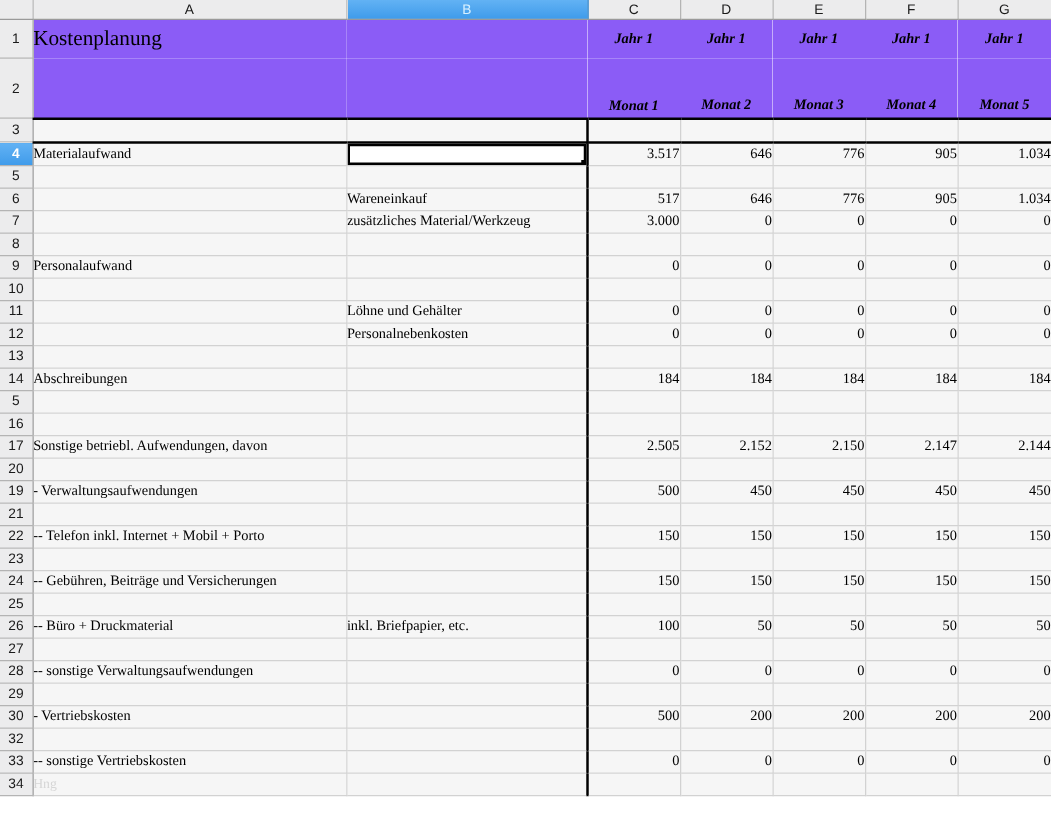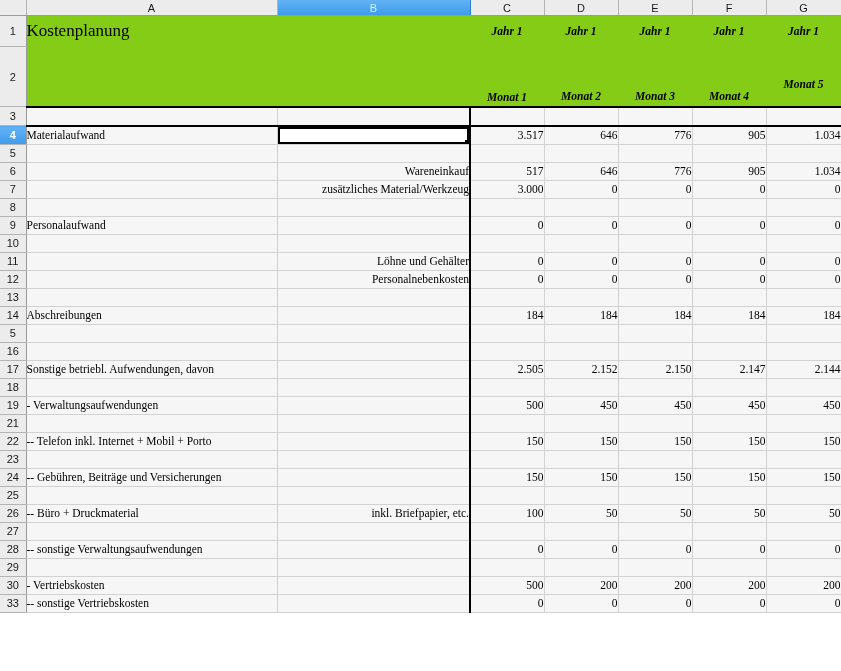--- a/index.html
+++ b/index.html
@@ -80,28 +80,28 @@
   
   td.cell {
     border-right: 1px solid #d2d2d2;
     border-bottom: 1px solid #d2d2d2;
     background: #f6f6f6;
     height: 17px;
     vertical-align: middle;
     padding: 0 3px;
   }
   td.a  { text-align: left; }
-  td.b  { text-align: right; }
+  td.b  { text-align: left; }
   td.num { text-align: right; padding-right: 5px; }
 
   td.bold { font-weight: bold; }
 
   
   td.band {
-    background: #84cc16;
+    background: #8b5cf6;
     border-right: none;
     border-bottom: none;
   }
   td.band.hdr {
     text-align: center;
     font-weight: bold;
     vertical-align: middle;
     font-style: italic;
   }
   td.title {
@@ -188,21 +188,21 @@
       </tr>
 
       <tr class="r2">
         <td class="rowhead">2</td>
         <td class="band edge-b-thick"></td>
         <td class="band edge-b-thick"></td>
         <td class="band hdr edge-b-thick" style="vertical-align:bottom;padding-bottom:3px">Monat 1</td>
         <td class="band hdr edge-b-thick" style="vertical-align:bottom;padding-bottom:4px">Monat 2</td>
         <td class="band hdr edge-b-thick" style="vertical-align:bottom;padding-bottom:4px">Monat 3</td>
         <td class="band hdr edge-b-thick" style="vertical-align:bottom;padding-bottom:4px">Monat 4</td>
-        <td class="band hdr edge-b-thick" style="vertical-align:bottom;padding-bottom:16px">Monat 5</td>
+        <td class="band hdr edge-b-thick" style="vertical-align:bottom;padding-bottom:4px">Monat 5</td>
       </tr>
 
     <tr>
           <td class="rowhead">3</td>
           <td class="cell a edge-b-thick"></td>
           <td class="cell b edge-r-thick edge-b-thick"></td>
           <td class="cell num edge-b-thick"></td>
           <td class="cell num edge-b-thick"></td>
           <td class="cell num edge-b-thick"></td>
           <td class="cell num edge-b-thick"></td>
@@ -344,21 +344,21 @@
           <td class="rowhead">17</td>
           <td class="cell a bold">Sonstige betriebl. Aufwendungen, davon</td>
           <td class="cell b edge-r-thick bold"></td>
           <td class="cell num bold">2.505</td>
           <td class="cell num bold">2.152</td>
           <td class="cell num bold">2.150</td>
           <td class="cell num bold">2.147</td>
           <td class="cell num bold">2.144</td>
         </tr>
         <tr>
-          <td class="rowhead">18</td>
+          <td class="rowhead">20</td>
           <td class="cell a"></td>
           <td class="cell b edge-r-thick"></td>
           <td class="cell num"></td>
           <td class="cell num"></td>
           <td class="cell num"></td>
           <td class="cell num"></td>
           <td class="cell num"></td>
         </tr>
         <tr>
           <td class="rowhead">19</td>
@@ -464,24 +464,44 @@
           <td class="rowhead">30</td>
           <td class="cell a bold">- Vertriebskosten</td>
           <td class="cell b edge-r-thick bold"></td>
           <td class="cell num bold">500</td>
           <td class="cell num bold">200</td>
           <td class="cell num bold">200</td>
           <td class="cell num bold">200</td>
           <td class="cell num bold">200</td>
         </tr>
         <tr>
+          <td class="rowhead">32</td>
+          <td class="cell a"></td>
+          <td class="cell b edge-r-thick"></td>
+          <td class="cell num"></td>
+          <td class="cell num"></td>
+          <td class="cell num"></td>
+          <td class="cell num"></td>
+          <td class="cell num"></td>
+        </tr>
+        <tr>
           <td class="rowhead">33</td>
           <td class="cell a">-- sonstige Vertriebskosten</td>
           <td class="cell b edge-r-thick"></td>
           <td class="cell num">0</td>
           <td class="cell num">0</td>
           <td class="cell num">0</td>
           <td class="cell num">0</td>
           <td class="cell num">0</td>
+        </tr>
+        <tr>
+          <td class="rowhead">34</td>
+          <td class="cell a ghost">Hng</td>
+          <td class="cell b edge-r-thick"></td>
+          <td class="cell num"></td>
+          <td class="cell num"></td>
+          <td class="cell num"></td>
+          <td class="cell num"></td>
+          <td class="cell num"></td>
         </tr>
       </tbody>
   </table>
 </div>
 
 </body></html>

